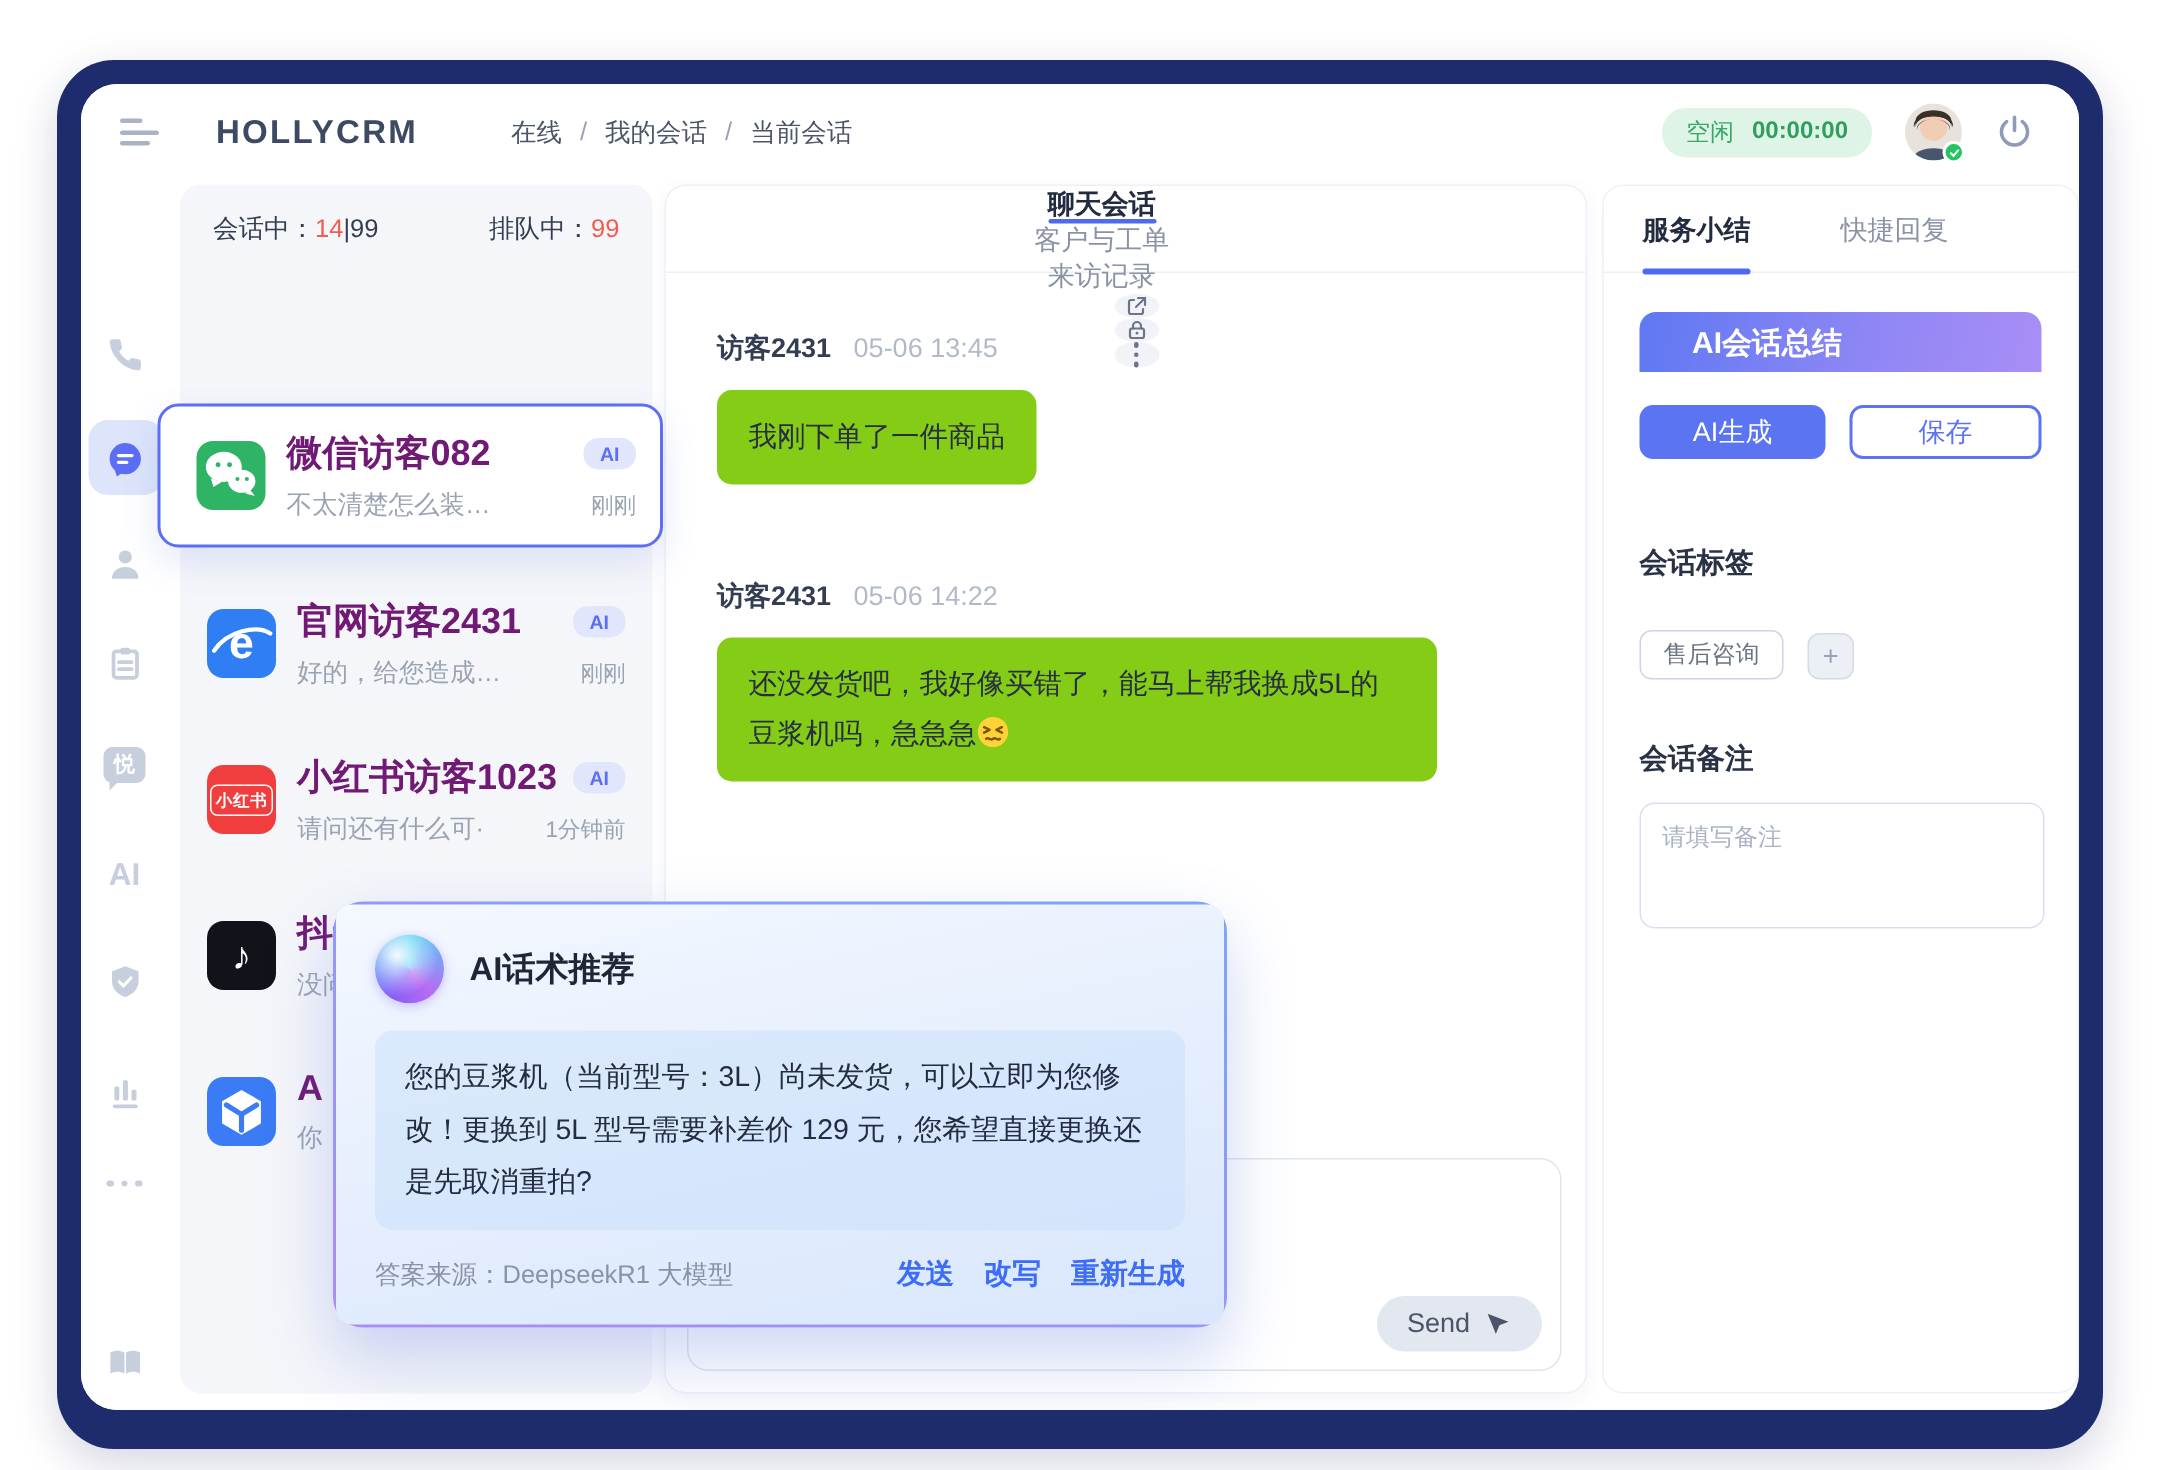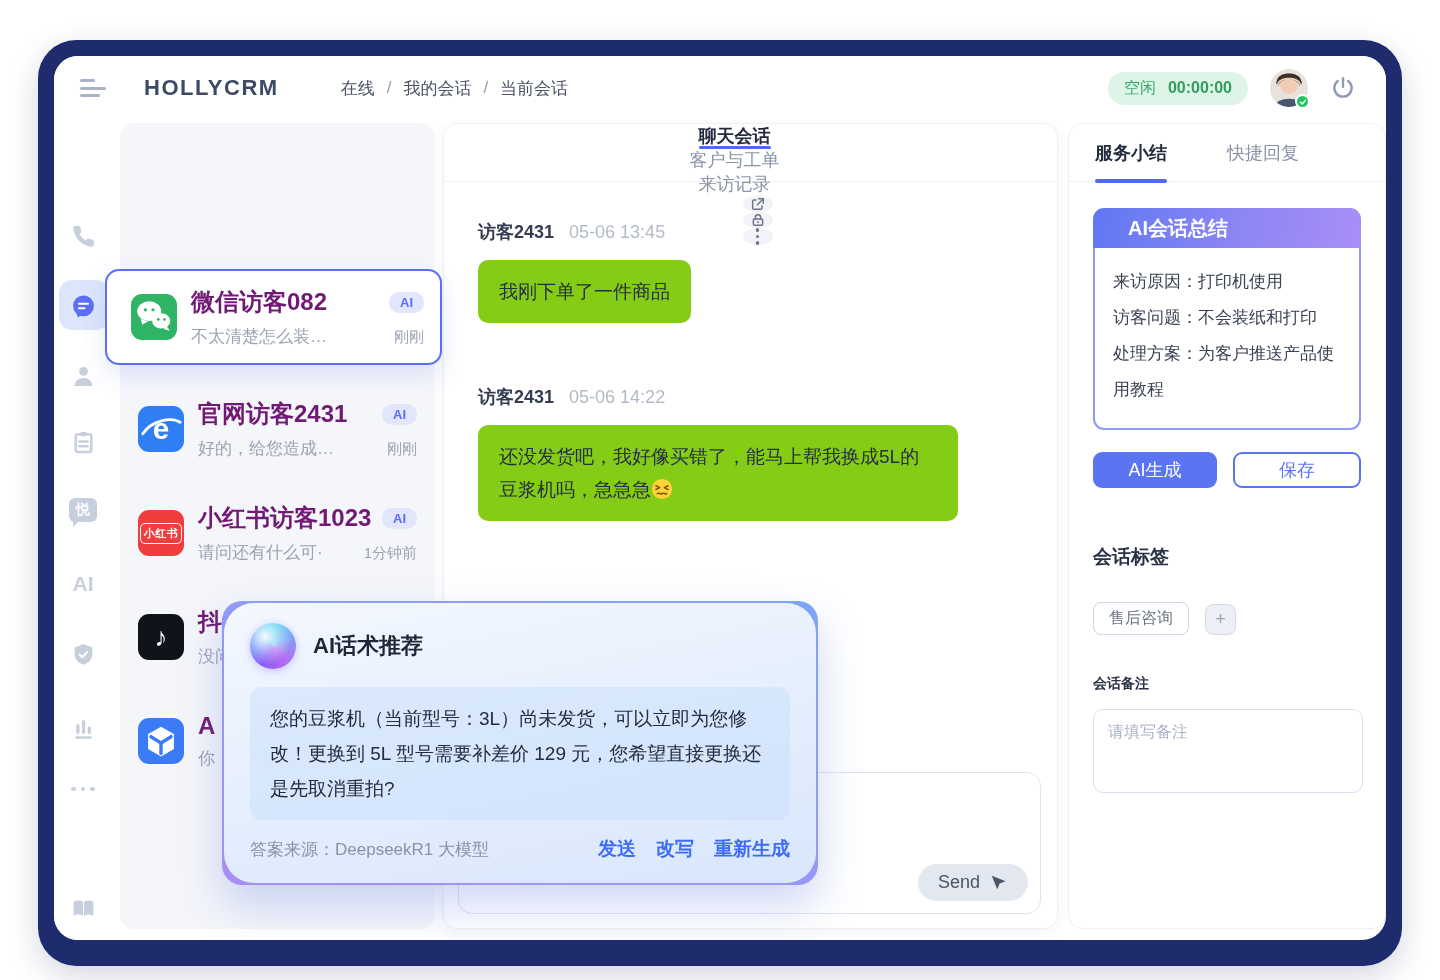--- a/index.html
+++ b/index.html
@@ -93,21 +93,21 @@
   .msg-time { color:#b3bac7; margin-left:10px; font-weight:400; }
   .bubble { display:inline-block; margin-top:16px; background:#84cc16; border-radius:10px; padding:15px 21px; font-size:19px; color:#262f42; line-height:33px; max-width:480px; }
   .msg-gap { height:48px; }
   .emoji-face { display:inline-block; vertical-align:-4px; width:22px; height:22px; }
   .input-box { position:absolute; left:14px; right:16px; bottom:14px; height:142px; background:#fff; border:1.5px solid #dfe4f0; border-radius:14px; cursor:text; }
   .send-btn { position:absolute; right:12px; bottom:12px; display:flex; align-items:center; gap:9px; background:#e3e7ef; border-radius:20px; padding:8px 20px; font-size:18px; color:#4a5568; cursor:pointer; }
   .send-btn svg { width:19px; height:19px; }
 
   
   .popup { position:absolute; left:168px; top:545px; width:596px; height:284px; padding:2px; border-radius:20px; background:linear-gradient(200deg,#7ea5f6,#a98df6); box-shadow:0 20px 44px rgba(80,110,220,.28); z-index:10; }
-  .popup-inner { width:100%; height:100%; border-radius:30px; background:linear-gradient(168deg,#f4f8ff 0%,#e3edfd 60%,#d9e6fc 100%); padding:20px 26px 0 26px; }
+  .popup-inner { width:100%; height:100%; border-radius:11px; background:linear-gradient(168deg,#f4f8ff 0%,#e3edfd 60%,#d9e6fc 100%); padding:20px 26px 0 26px; }
   .popup-head { display:flex; align-items:center; gap:17px; }
   .orb { width:46px; height:46px; border-radius:50%;
     background:
       radial-gradient(circle at 32% 30%, rgba(255,255,255,.95) 0%, rgba(255,255,255,.35) 36%, rgba(255,255,255,0) 62%),
       conic-gradient(from 210deg, #8a5cf6, #4f86f7, #3fd3f2, #7fa0f5, #b76cf2, #8a5cf6);
     box-shadow:0 2px 8px rgba(120,100,240,.35); }
   .popup-title { font-size:22px; font-weight:700; color:#1f2638; }
   .popup-body { margin-top:18px; background:rgba(199,221,250,.48); border-radius:12px; padding:14px 20px; font-size:19px; line-height:35px; color:#232c41; }
   .popup-foot { display:flex; align-items:center; justify-content:space-between; margin-top:16px; }
   .popup-source { font-size:17px; color:#8a93a6; }
@@ -122,21 +122,21 @@
   .sum-head { height:40px; border-radius:11px 11px 0 0; background:linear-gradient(100deg,#5f78f2 0%,#8d86f4 55%,#a98ef6 100%); display:flex; align-items:center; padding:0 35px; color:#fff; font-size:20px; font-weight:700; }
   .sum-body { border:2px solid #8f9bf0; border-top:none; border-radius:0 0 11px 11px; padding:16px 18px 20px 18px; font-size:17px; color:#3a4254; line-height:36px; background:#fff; }
   .btn-row { display:flex; gap:16px; margin:22px 24px 0 24px; }
   .btn { flex:1; height:36px; border-radius:9px; display:flex; align-items:center; justify-content:center; font-size:18px; cursor:pointer; }
   .btn-primary { background:#5b74f2; color:#fff; }
   .btn-outline { background:#fff; border:2px solid #5b74f2; color:#5b74f2; }
   .panel-h { margin:56px 24px 0 24px; font-size:19px; font-weight:700; color:#2a3245; }
   .tag-row { display:flex; align-items:flex-end; gap:16px; margin:32px 24px 0 24px; }
   .tag-pill { border:1.5px solid #cdd4e4; border-radius:8px; padding:5px 15px; font-size:16px; color:#6b7482; background:#fff; cursor:pointer; }
   .plus-btn { width:31px; height:31px; border:1.5px solid #d5dae6; background:#eceff5; border-radius:8px; display:flex; align-items:center; justify-content:center; color:#98a1b3; font-size:18px; cursor:pointer; }
-  .panel-h2 { margin:40px 24px 0 24px; font-size:14px; font-weight:700; color:#2a3245; }
+  .panel-h2 { margin:40px 24px 0 24px; font-size:19px; font-weight:700; color:#2a3245; }
   .notes { display:block; margin:16px 24px 0 24px; width:270px; height:84px; border:1.5px solid #d9dff0; border-radius:10px; padding:12px 14px; font-size:16px; color:#3a4254; background:#fff; resize:none; outline:none; font-family:"Liberation Sans","DejaVu Sans",sans-serif; }
   .notes::placeholder { color:#aab3c6; }
 </style>
 </head>
 <body>
 
 <div class="page">
 <div class="frame">
 <div class="canvas">
 
@@ -240,20 +240,28 @@
     </div>
     <div class="rail-item rail-book">
       <svg viewBox="0 0 24 24" fill="currentColor">
               <path d="M2.5 5.5c3-1.6 6-1.6 9 0v13.5c-3-1.6-6-1.6-9 0zM12.5 5.5c3-1.6 6-1.6 9 0v13.5c-3-1.6-6-1.6-9 0z"></path>
             </svg>
     </div>
 
   </div>
 
   <div class="conv-col">
+    <div class="conv-header">
+      <span>
+        <span>会话中：</span><span class="red">14</span><span>|99</span>
+      </span>
+      <span>
+        <span>排队中：</span><span class="red">99</span>
+      </span>
+    </div>
 
     <div class="conv-item selected ci-1">
       <div class="ch-icon ch-wechat">
         <svg viewBox="0 0 48 48">
                 <ellipse cx="19" cy="18" rx="12.5" ry="10.5" fill="#fff"></ellipse>
                 <path d="M10 26l1.8 6 6-3.6z" fill="#fff"></path>
                 <circle cx="15" cy="16.5" r="1.7" fill="#2fb364"></circle>
                 <circle cx="23" cy="16.5" r="1.7" fill="#2fb364"></circle>
                 <ellipse cx="31.5" cy="28" rx="9.5" ry="8" fill="#fff"></ellipse>
                 <path d="M37 33.5l3.6 4.8-6.6-1.8z" fill="#fff"></path>
@@ -407,25 +415,20 @@
   </div>
 
   <div class="panel">
     <div class="panel-header">
       <div class="tab active">服务小结</div>
       <div class="tab">快捷回复</div>
     </div>
 
     <div class="sum-card">
       <div class="sum-head">AI会话总结</div>
-      <div class="sum-body">
-        <div>来访原因：打印机使用</div>
-        <div>访客问题：不会装纸和打印</div>
-        <div>处理方案：为客户推送产品使用教程</div>
-      </div>
     </div>
 
     <div class="btn-row">
       <div class="btn btn-primary">AI生成</div>
       <div class="btn btn-outline">保存</div>
     </div>
 
     <div class="panel-h">会话标签</div>
     <div class="tag-row">
       <span class="tag-pill">售后咨询</span>

